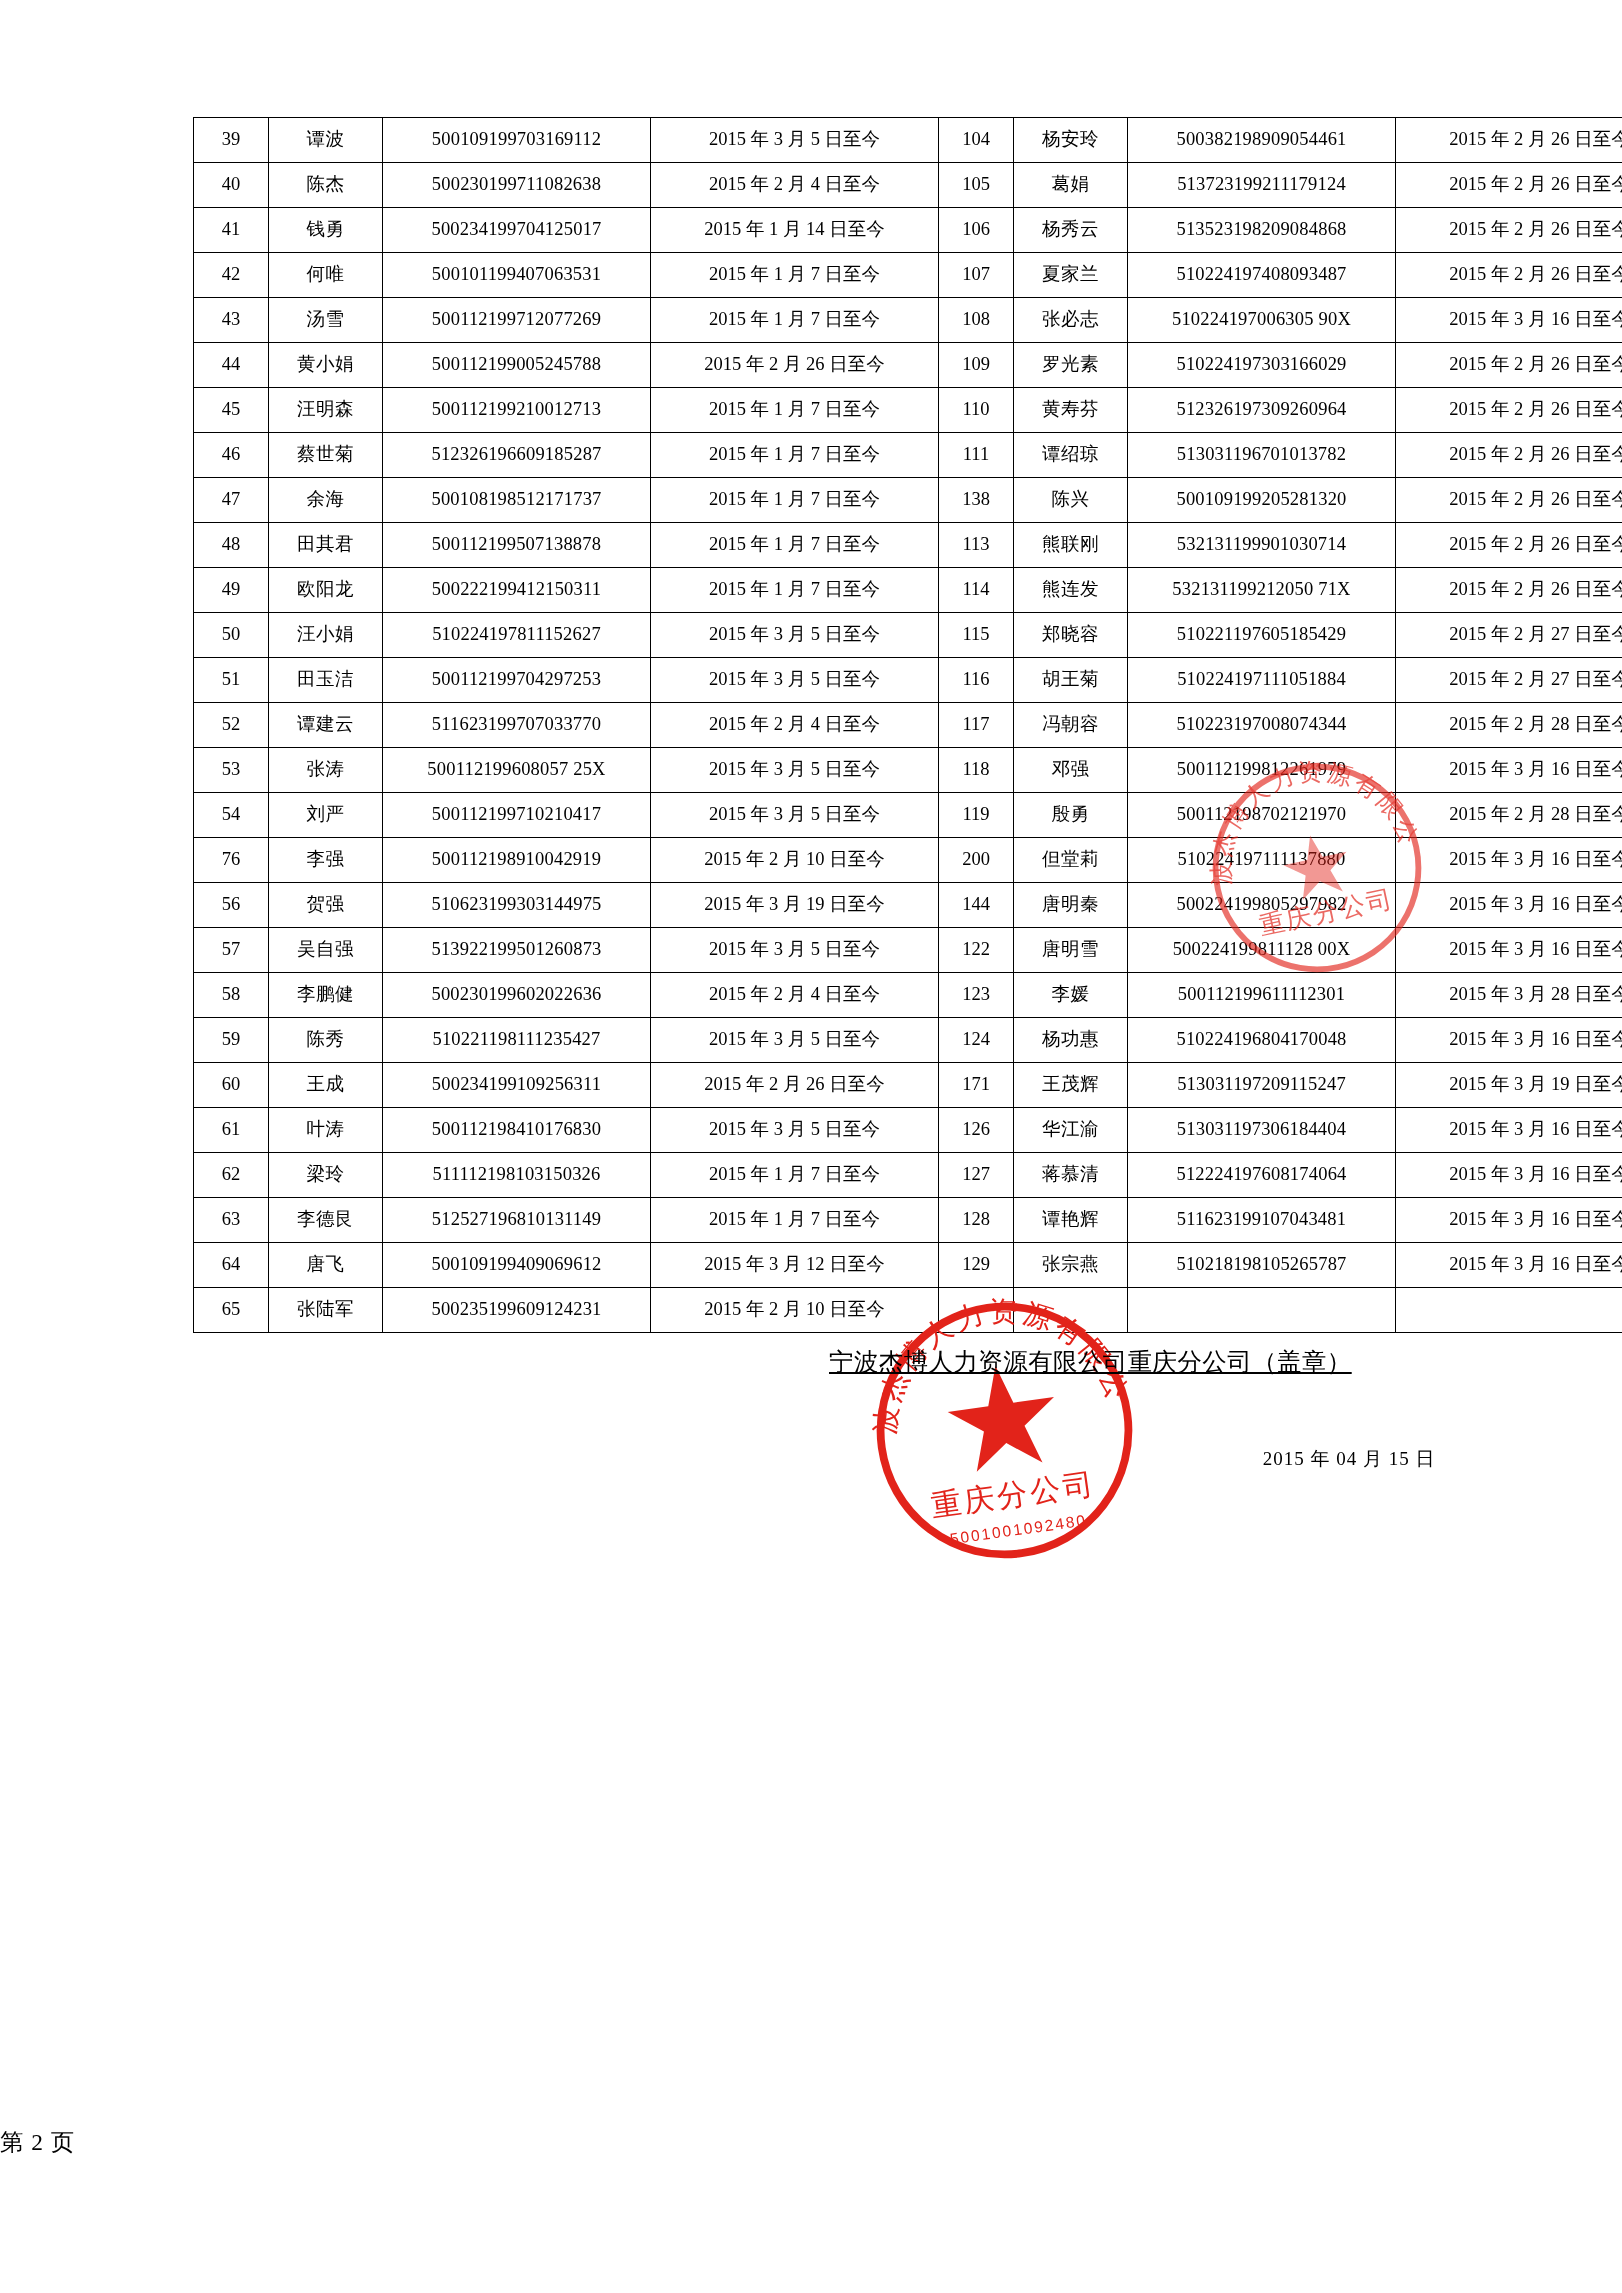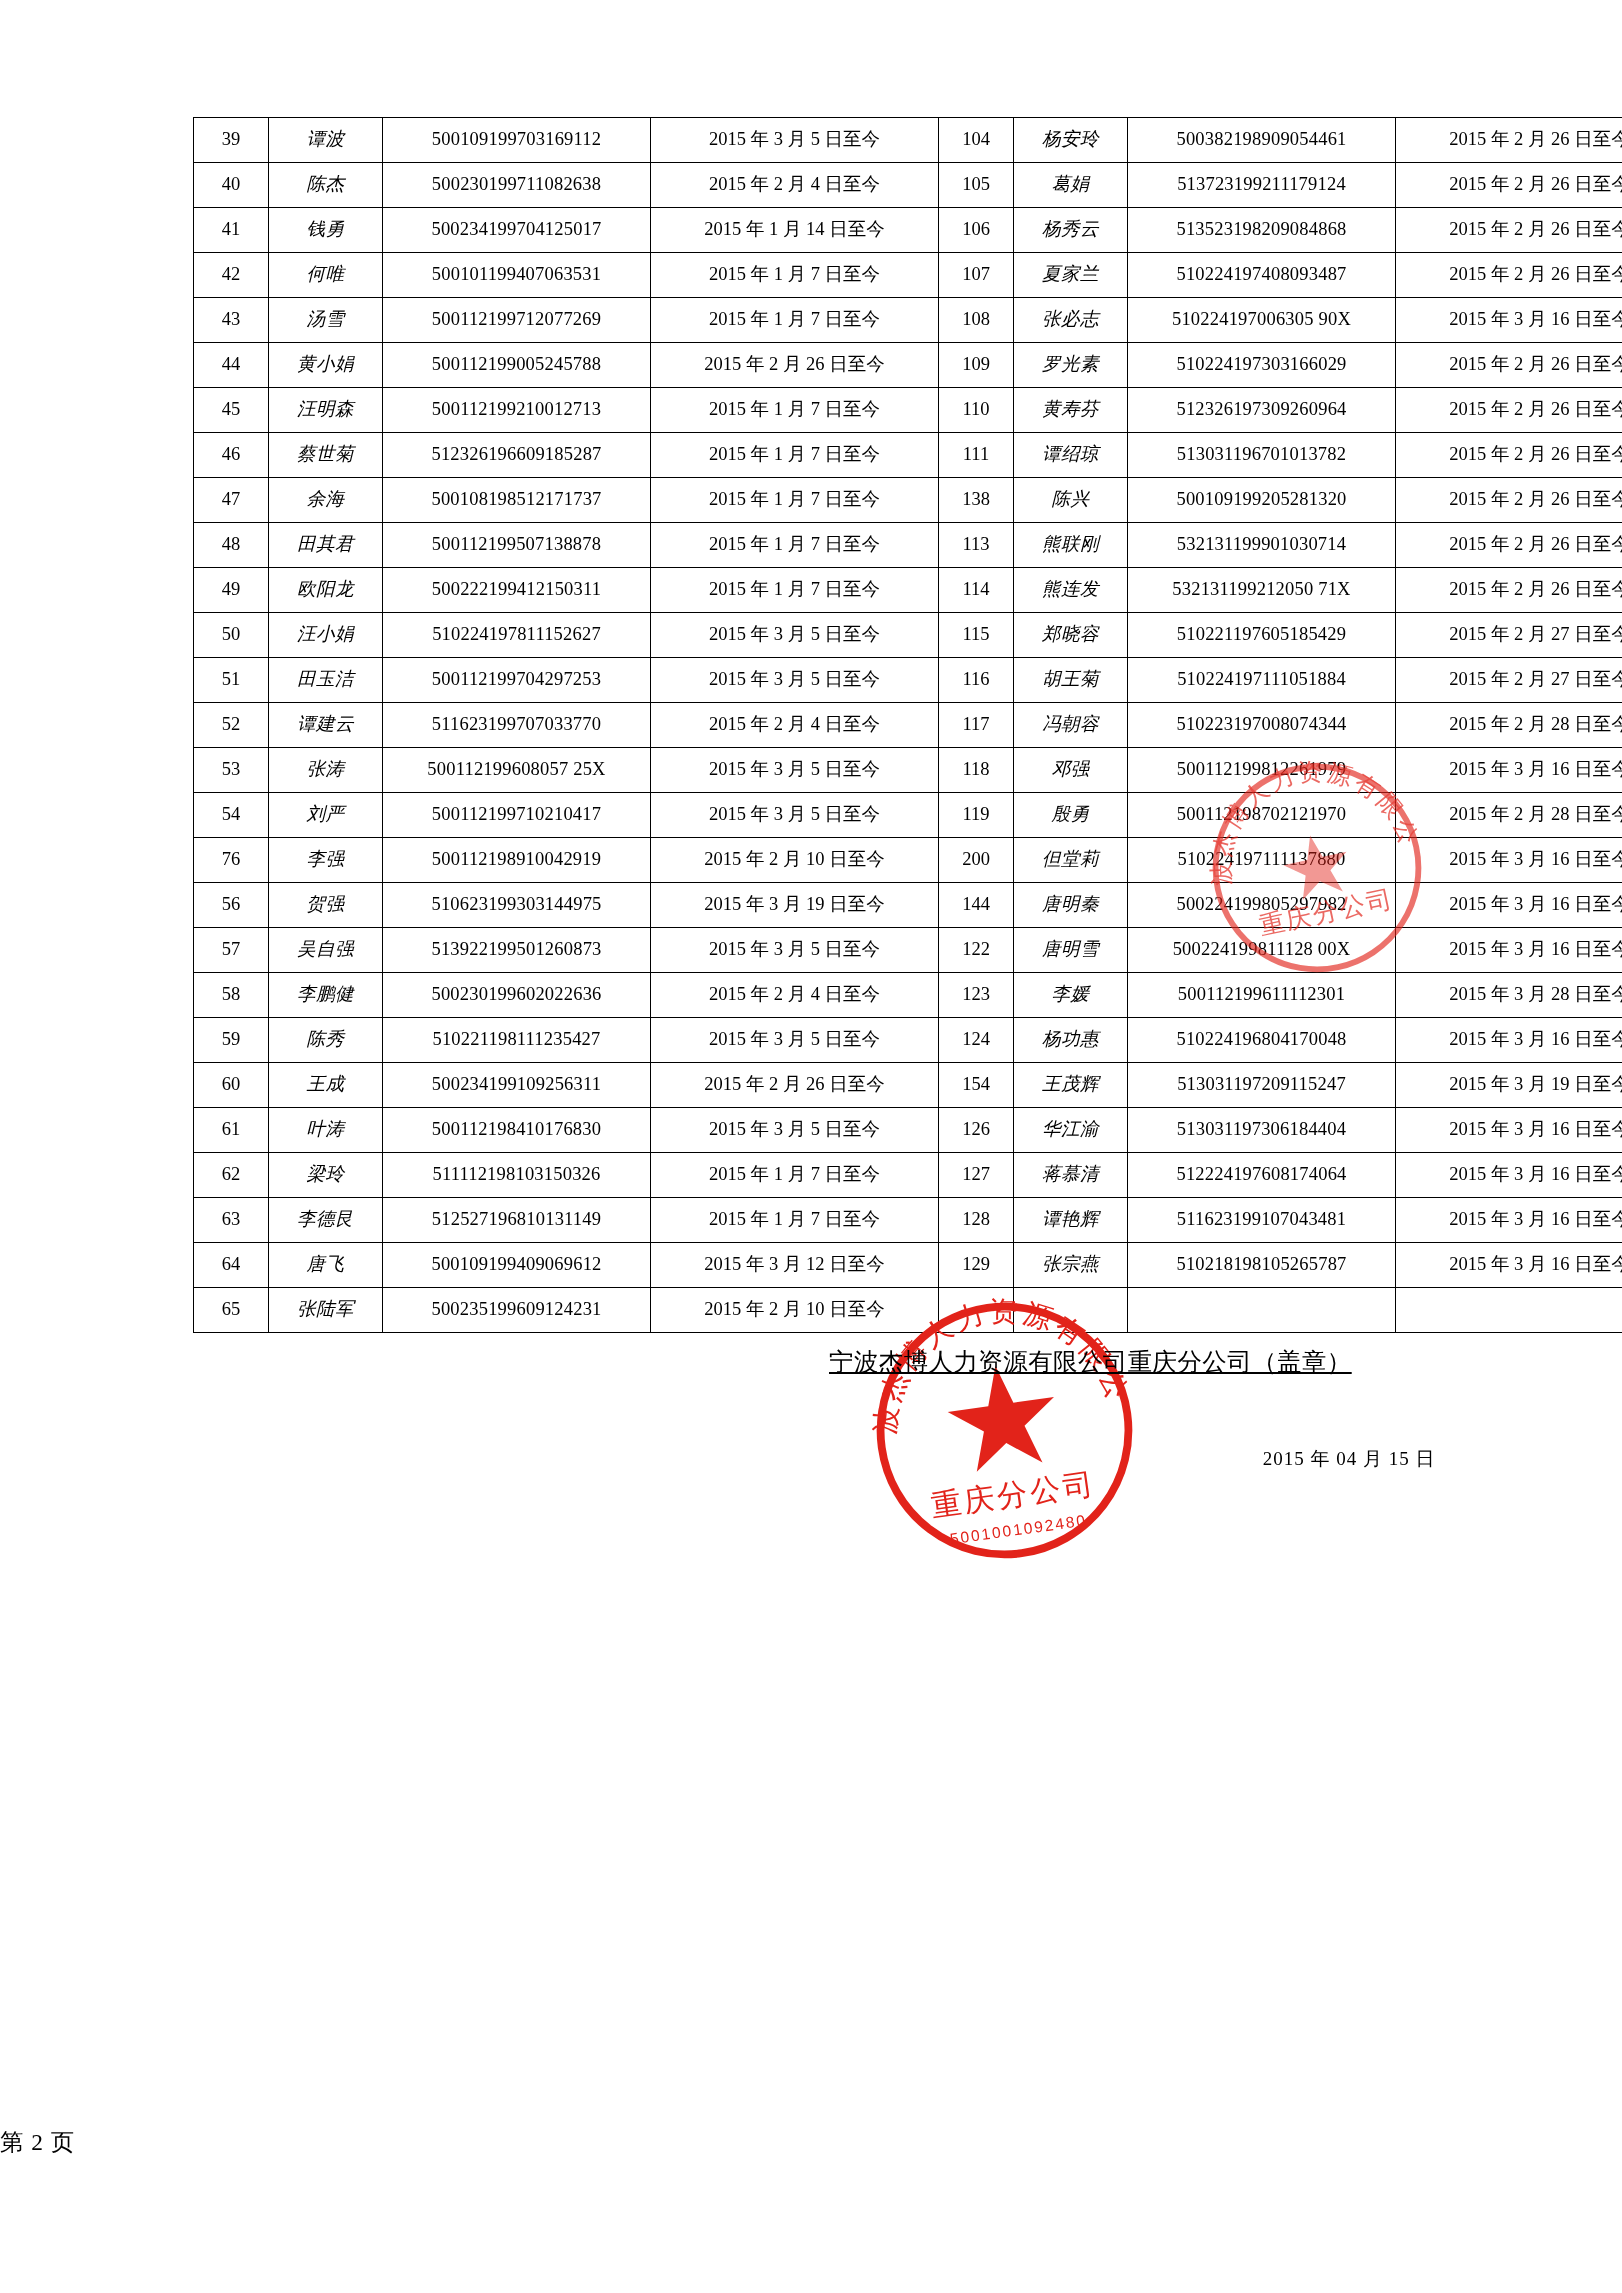--- a/index.html
+++ b/index.html
@@ -38,21 +38,21 @@
     height: 44px;
     text-align: center;
     vertical-align: middle;
     font-size: 18.5px;
     line-height: 1.15;
     padding: 0 2px;
     white-space: nowrap;
     overflow: hidden;
   }
   td.c-no    { width: 70px; }
-  td.c-name  { width: 109px; font-size: 19.5px; letter-spacing: 0.5px; font-style: italic;}
+  td.c-name  { width: 109px; font-size: 19.5px; letter-spacing: 0.5px;}
   td.c-id    { width: 263px; font-size: 18.5px; letter-spacing: 0.2px; }
   td.c-date  { width: 283px; font-size: 18.5px; }
 
   
   .sign-block {
     position: absolute;
     left: 829px;
     top: 1346px;
     width: 624px;
   }
@@ -317,21 +317,21 @@
             <td class="c-no">124</td>
             <td class="c-name">杨功惠</td>
             <td class="c-id">510224196804170048</td>
             <td class="c-date">2015 年 3 月 16 日至今</td>
           </tr>
           <tr>
             <td class="c-no">60</td>
             <td class="c-name">王成</td>
             <td class="c-id">500234199109256311</td>
             <td class="c-date">2015 年 2 月 26 日至今</td>
-            <td class="c-no">154</td>
+            <td class="c-no">171</td>
             <td class="c-name">王茂辉</td>
             <td class="c-id">513031197209115247</td>
             <td class="c-date">2015 年 3 月 19 日至今</td>
           </tr>
           <tr>
             <td class="c-no">61</td>
             <td class="c-name">叶涛</td>
             <td class="c-id">500112198410176830</td>
             <td class="c-date">2015 年 3 月 5 日至今</td>
             <td class="c-no">126</td>

